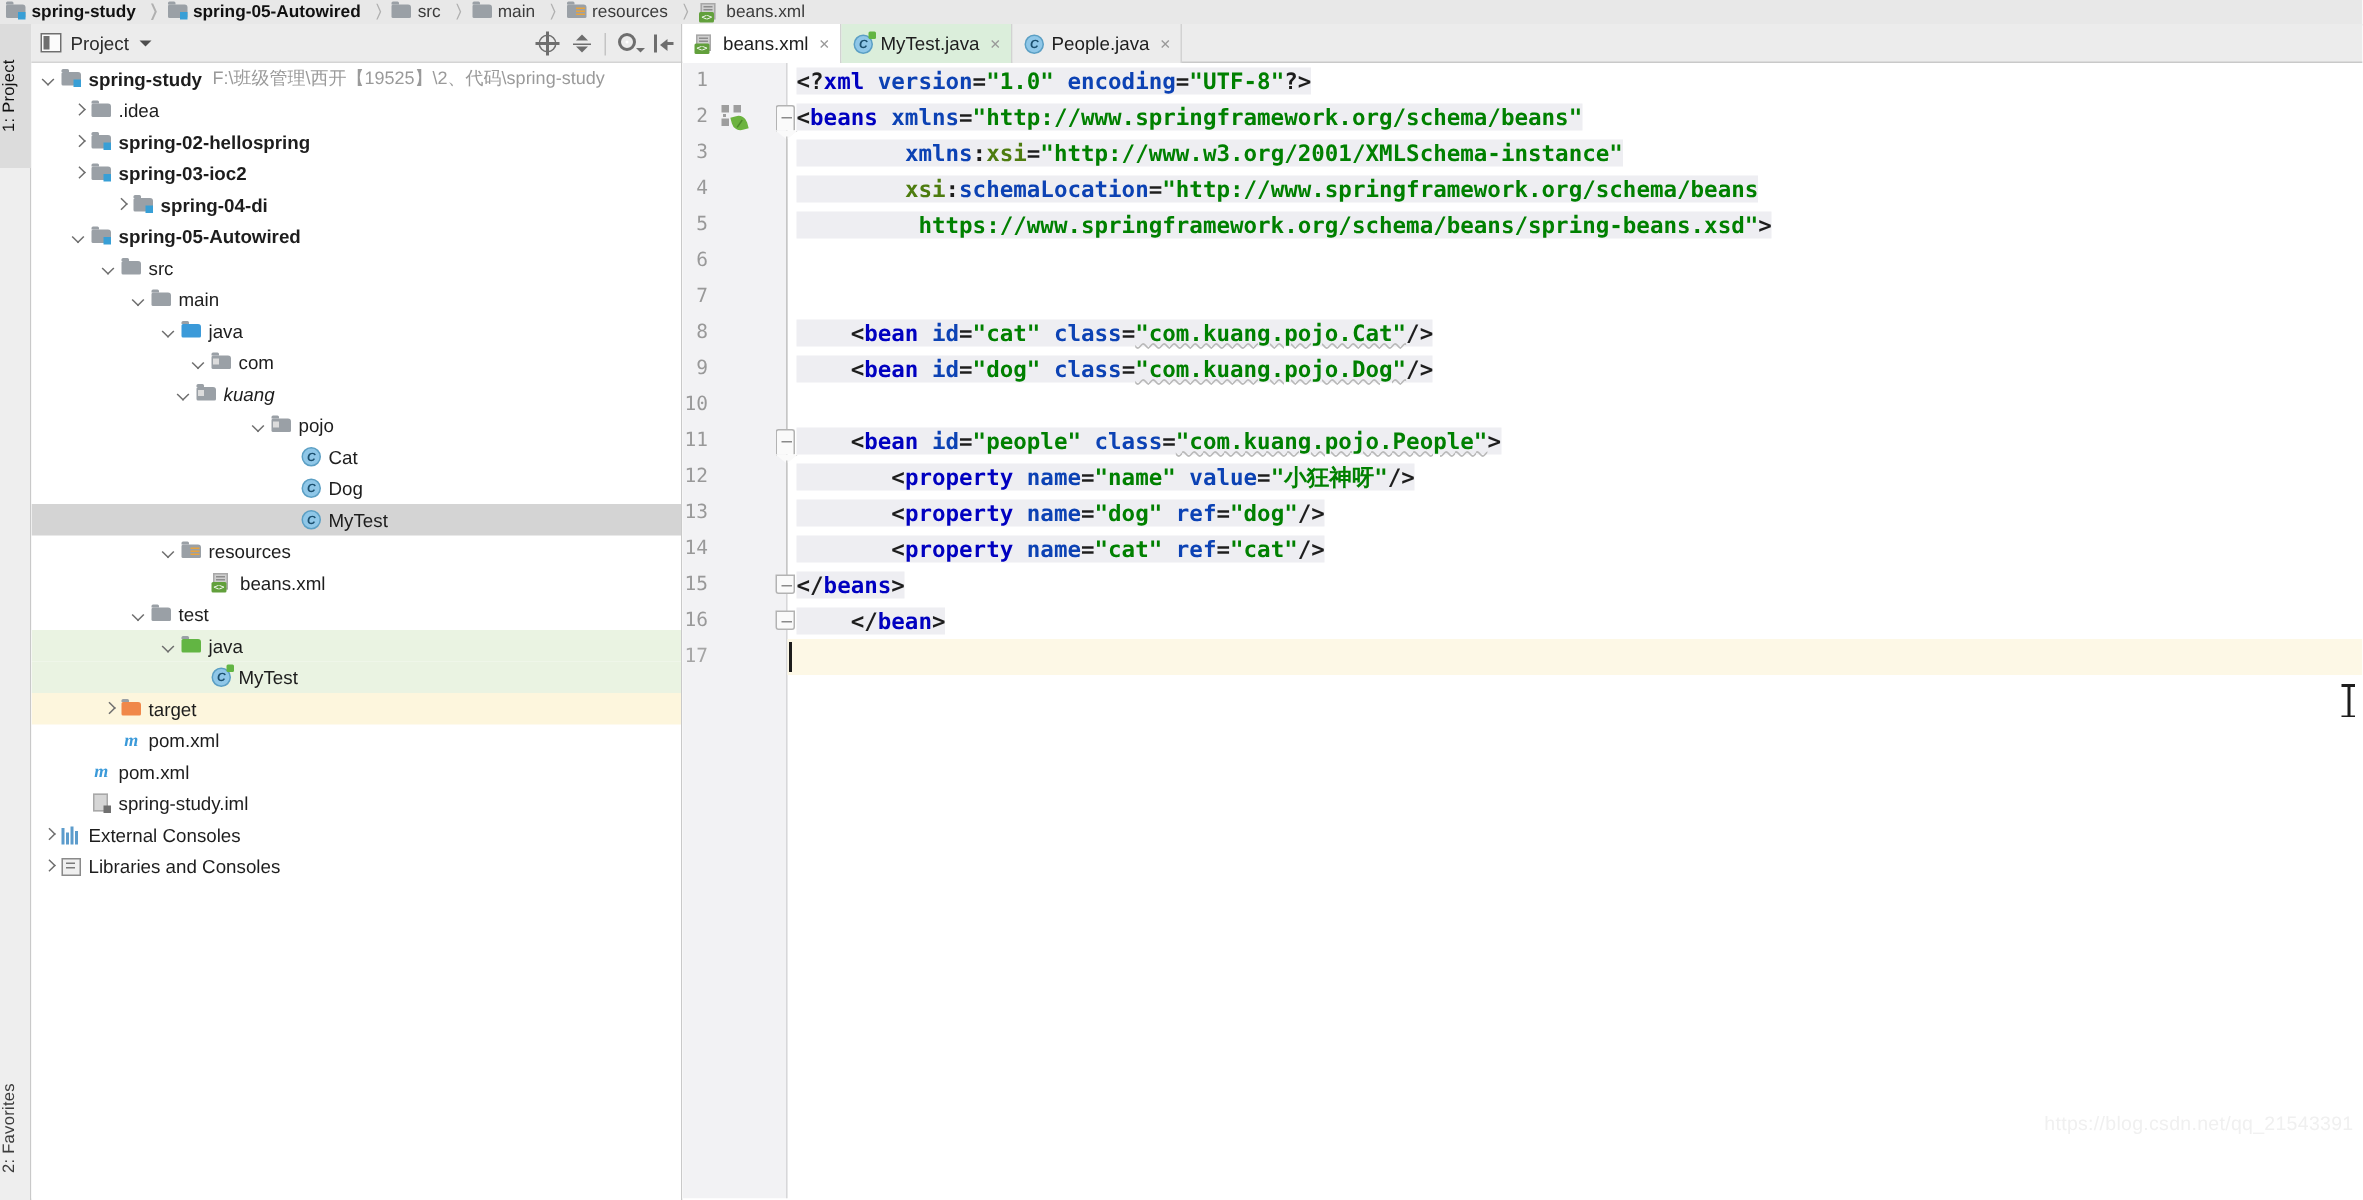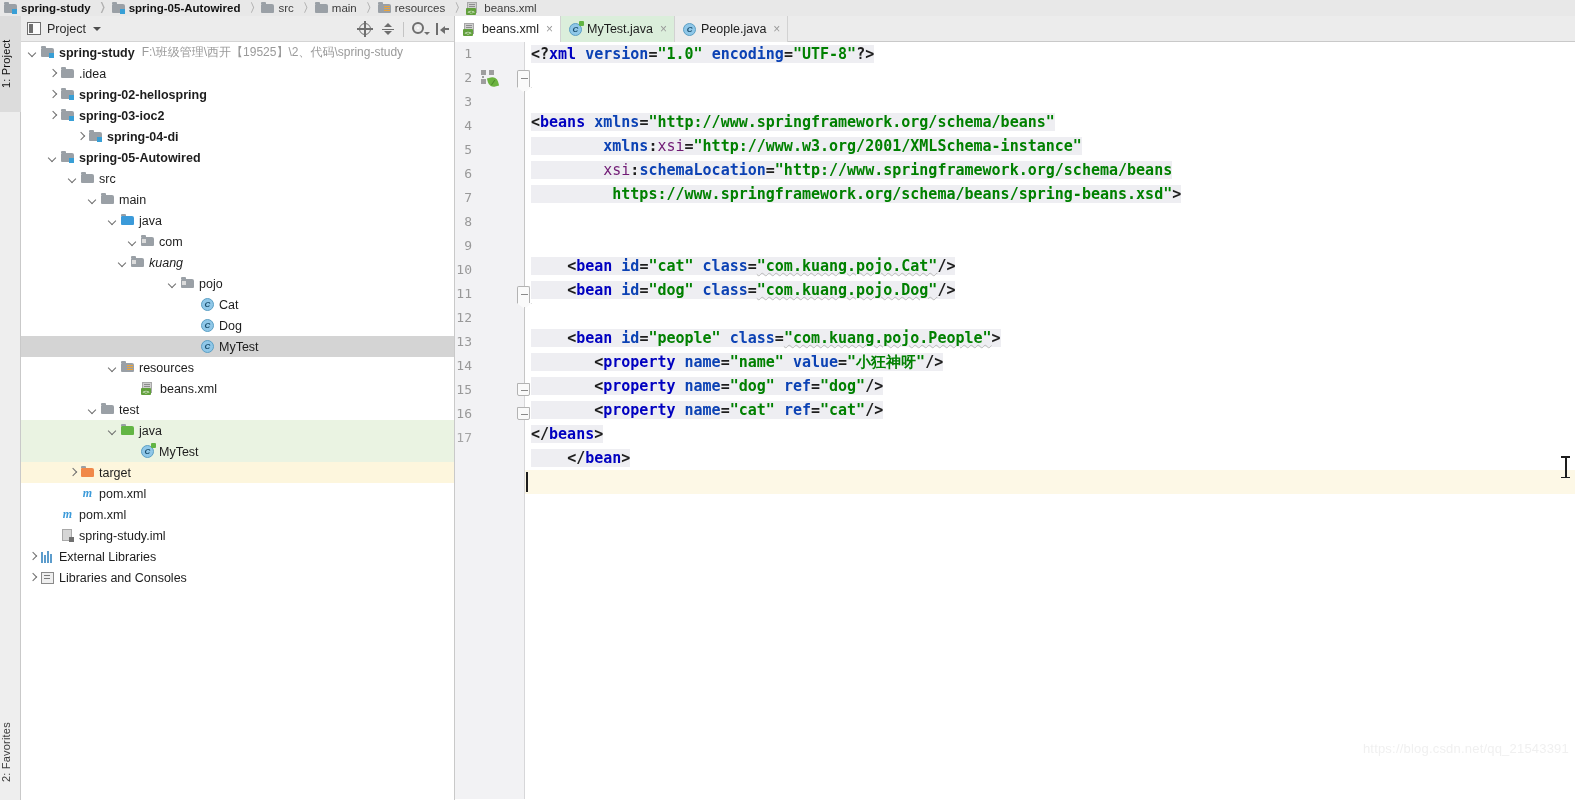--- a/index.html
+++ b/index.html
@@ -209,21 +209,21 @@
   }
   .cline .hl{background:#eeeef2;}
   .cline.current{background:#fdf8e6;}
   .cline.current:before{
     content:"";position:absolute;left:1px;top:2px;width:2px;height:20px;background:#1d1d1d;
   }
   .pad{padding-left:6px;}
   .tk-tag{color:#0000c0;font-weight:bold;}
   .tk-punct{color:#1d1d1d;font-weight:bold;}
   .tk-attr{color:#0c42b4;font-weight:bold;}
-  .tk-ns{color:#701a75;font-weight:normal;}
+  .tk-ns{color:#4d7c0f;font-weight:bold;}
   .tk-val{color:#008000;font-weight:bold;}
   .tk-eq{color:#1d1d1d;font-weight:bold;}
   .tk-plain{color:#1d1d1d;font-weight:bold;}
   .squig{
     text-decoration:underline;
     text-decoration-style:wavy;
     text-decoration-color:#b9b9b9;
     text-decoration-thickness:1px;
   }
 
@@ -542,21 +542,21 @@
         <div class="trow" style="padding-left: 6px;">
           <span class="arrow r"></span>
           <span class="ticon">
             <span class="ic ic-lib">
               <i style="left:0;height:11px"></i>
               <i style="left:3px;height:8px"></i>
               <i style="left:6px;height:12px"></i>
               <i style="left:9px;height:9px"></i>
             </span>
           </span>
-          <span class="tlabel">External Libraries</span>
+          <span class="tlabel">External Consoles</span>
         </div>
         <div class="trow" style="padding-left: 6px;">
           <span class="arrow r"></span>
           <span class="ticon">
             <span class="ic ic-scratch"></span>
           </span>
           <span class="tlabel">Libraries and Consoles</span>
         </div>
       </div>
   </div>
@@ -624,21 +624,21 @@
           <div class="foldline" style="top: 265px; height: 88px;"></div>
           <div class="foldbox bot" style="top: 341px;">
             <i class="minus"></i>
           </div>
           <div class="foldbox bot" style="top: 365px;">
             <i class="minus"></i>
           </div>
         </div>
       <div class="codebody" id="code-slot">
           <div class="cline" style="padding-left: 6px;"><span class="hl"><span class="tk-punct">&lt;?</span><span class="tk-tag">xml</span><span class="tk-plain"> </span><span class="tk-attr">version</span><span class="tk-eq">=</span><span class="tk-val">"1.0"</span><span class="tk-plain"> </span><span class="tk-attr">encoding</span><span class="tk-eq">=</span><span class="tk-val">"UTF-8"</span><span class="tk-punct">?&gt;</span></span></div>
-          <div class="cline" style="padding-left: 6px; margin-top: 44px;"><span class="hl"><span class="tk-punct">&lt;</span><span class="tk-tag">beans</span><span class="tk-plain"> </span><span class="tk-attr">xmlns</span><span class="tk-eq">=</span><span class="tk-val">"http://www.springframework.org/schema/beans"</span></span></div>
+          <div class="cline" style="padding-left: 6px;"><span class="hl"><span class="tk-punct">&lt;</span><span class="tk-tag">beans</span><span class="tk-plain"> </span><span class="tk-attr">xmlns</span><span class="tk-eq">=</span><span class="tk-val">"http://www.springframework.org/schema/beans"</span></span></div>
           <div class="cline" style="padding-left: 6px;"><span class="hl">        <span class="tk-attr">xmlns</span><span class="tk-punct">:</span><span class="tk-ns">xsi</span><span class="tk-eq">=</span><span class="tk-val">"http://www.w3.org/2001/XMLSchema-instance"</span></span></div>
           <div class="cline" style="padding-left: 6px;"><span class="hl">        <span class="tk-ns">xsi</span><span class="tk-punct">:</span><span class="tk-attr">schemaLocation</span><span class="tk-eq">=</span><span class="tk-val">"http://www.springframework.org/schema/beans</span></span></div>
           <div class="cline" style="padding-left: 6px;"><span class="hl">         <span class="tk-val">https://www.springframework.org/schema/beans/spring-beans.xsd"</span><span class="tk-punct">&gt;</span></span></div>
           <div class="cline"><span class="pad">&nbsp;</span></div>
           <div class="cline"><span class="pad">&nbsp;</span></div>
           <div class="cline" style="padding-left: 6px;"><span class="hl">    <span class="tk-punct">&lt;</span><span class="tk-tag">bean</span><span class="tk-plain"> </span><span class="tk-attr">id</span><span class="tk-eq">=</span><span class="tk-val">"cat"</span><span class="tk-plain"> </span><span class="tk-attr">class</span><span class="tk-eq">=</span><span class="tk-val squig">"com.kuang.pojo.Cat"</span><span class="tk-punct">/&gt;</span></span></div>
           <div class="cline" style="padding-left: 6px;"><span class="hl">    <span class="tk-punct">&lt;</span><span class="tk-tag">bean</span><span class="tk-plain"> </span><span class="tk-attr">id</span><span class="tk-eq">=</span><span class="tk-val">"dog"</span><span class="tk-plain"> </span><span class="tk-attr">class</span><span class="tk-eq">=</span><span class="tk-val squig">"com.kuang.pojo.Dog"</span><span class="tk-punct">/&gt;</span></span></div>
           <div class="cline"><span class="pad">&nbsp;</span></div>
           <div class="cline" style="padding-left: 6px;"><span class="hl">    <span class="tk-punct">&lt;</span><span class="tk-tag">bean</span><span class="tk-plain"> </span><span class="tk-attr">id</span><span class="tk-eq">=</span><span class="tk-val">"people"</span><span class="tk-plain"> </span><span class="tk-attr">class</span><span class="tk-eq">=</span><span class="tk-val squig">"com.kuang.pojo.People"</span><span class="tk-punct">&gt;</span></span></div>
           <div class="cline" style="padding-left: 6px;"><span class="hl">       <span class="tk-punct">&lt;</span><span class="tk-tag">property</span><span class="tk-plain"> </span><span class="tk-attr">name</span><span class="tk-eq">=</span><span class="tk-val">"name"</span><span class="tk-plain"> </span><span class="tk-attr">value</span><span class="tk-eq">=</span><span class="tk-val">"小狂神呀"</span><span class="tk-punct">/&gt;</span></span></div>

